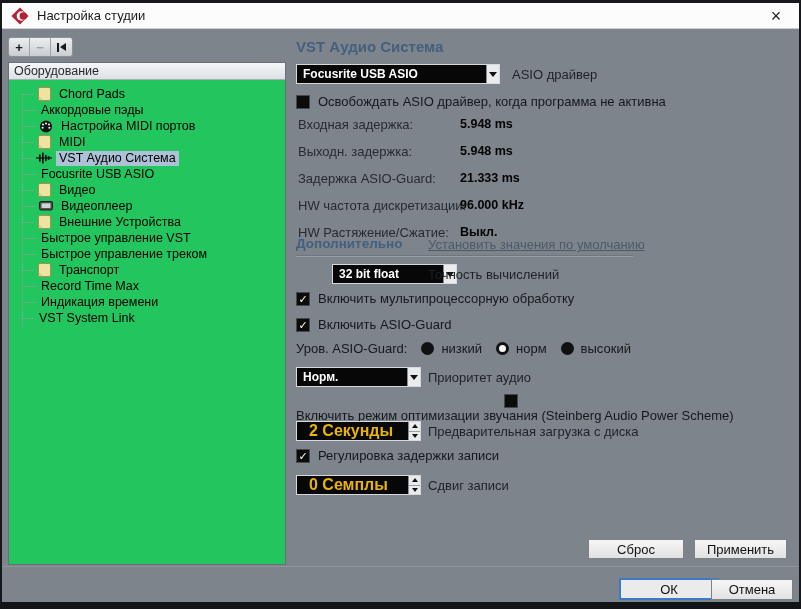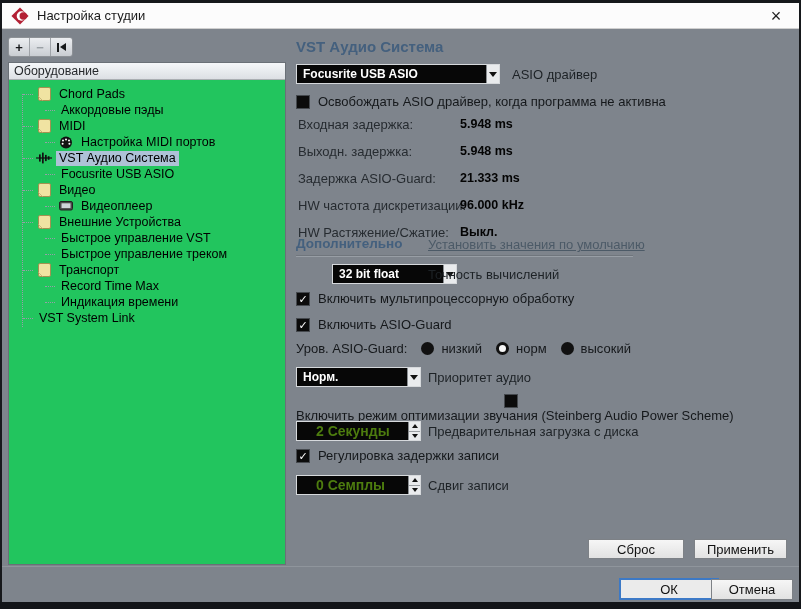--- a/index.html
+++ b/index.html
@@ -28,40 +28,40 @@
   .skip-icon .tri { width:0; height:0; border-top:4.5px solid transparent; border-bottom:4.5px solid transparent; border-right:6px solid #16181a; }
 
   
   .tree-panel { position:absolute; left:8px; top:62px; width:278px; height:503px; background:#22c55e; border:1px solid #6a7077; }
   .tree-header { height:17px; background:linear-gradient(#f5f7f9,#dde0e4); border-bottom:1px solid #aaaeb2; font-size:12.5px; color:#26292c; padding-left:5px; line-height:16px; }
   .tree-body { position:relative; padding-top:6px; }
   .tree-spine { position:absolute; left:13px; top:14px; height:233px; border-left:1px dotted #969ea8; }
   .tree-row { display:flex; align-items:center; height:16px; font-size:12.5px; color:#000; cursor:pointer; position:relative; }
   .tree-row .stub { width:10px; border-top:1px dotted #969ea8; margin-right:3px; flex:0 0 auto; }
   .tree-row.indent1 { padding-left:14px; }
-  .tree-row.indent2 { padding-left:36px; }
+  .tree-row.indent2 { padding-left:16px; }
   .ticon { display:inline-flex; width:16px; justify-content:center; margin-right:4px; flex:0 0 auto; }
   .tlabel { white-space:nowrap; padding:0 3px; line-height:15px; }
   .tlabel.sel { background:#aec2d7; }
 
   
   .heading { position:absolute; left:296px; top:38px; font-size:15px; font-weight:bold; color:#44607e; }
   .ctl-label { position:absolute; font-size:13px; color:#1d2226; white-space:nowrap; }
 
   
   .combo { position:absolute; height:20px; background:#070707; border:1px solid #d6d9dc; display:flex; align-items:center; cursor:pointer; }
   .combo .cv { flex:1; color:#fff; font-size:12px; font-weight:bold; padding-left:6px; white-space:nowrap; overflow:hidden; }
   .combo .arrowbox { width:13px; height:18px; background:#e9ebed; border-left:1px solid #8a8e92; display:flex; align-items:center; justify-content:center; flex:0 0 auto; }
   .tri-down { width:0; height:0; border-left:4px solid transparent; border-right:4px solid transparent; border-top:5px solid #111; }
   .tri-up-s { width:0; height:0; border-left:3.5px solid transparent; border-right:3.5px solid transparent; border-bottom:4px solid #111; }
   .tri-down-s { width:0; height:0; border-left:3.5px solid transparent; border-right:3.5px solid transparent; border-top:4px solid #111; }
 
   
   .spinner { position:absolute; height:20px; background:#070707; border:1px solid #d6d9dc; display:flex; cursor:pointer; }
-  .spinner .cv { flex:1; color:#4d7c0f; font-size:14px; font-weight:bold; padding-left:19px; line-height:18px; white-space:nowrap; }
+  .spinner .cv { flex:1; color:#eab308; font-size:16px; font-weight:bold; padding-left:12px; line-height:18px; white-space:nowrap; }
   .spinner .spincol { width:12px; display:flex; flex-direction:column; flex:0 0 auto; border-left:1px solid #8a8e92; }
   .spinner .spincell { flex:1; background:#e9ebed; display:flex; align-items:center; justify-content:center; }
   .spinner .spincell:first-child { border-bottom:1px solid #9a9ea2; }
 
   
   .cb-row { position:absolute; display:flex; align-items:center; cursor:pointer; }
   .cbox { width:14px; height:14px; background:#0b0b0b; border:1px solid #45494e; margin-right:8px; flex:0 0 auto; display:flex; align-items:center; justify-content:center; color:#fff; font-size:11px; line-height:12px; }
   .cb-row .cl { font-size:13px; color:#15181b; white-space:nowrap; }
 
   
@@ -129,43 +129,43 @@
               <rect x="0.5" y="0.5" width="12" height="13" rx="1.5" fill="#f0e3a2" stroke="#a39250"></rect>
               <path d="M0.5 9.5 L4.5 13.5" stroke="#c7b878" fill="none"></path>
             </svg>
           </span>
           <span class="tlabel">Chord Pads</span>
         </div>
         <div class="tree-row indent2">
           <span class="stub"></span>
           <span class="tlabel">Аккордовые пэды</span>
         </div>
-        <div class="tree-row indent1">
-          <span class="stub"></span>
-          <span class="ticon">
-            <svg width="13" height="14">
-              <rect x="0.5" y="0.5" width="12" height="13" rx="1.5" fill="#f0e3a2" stroke="#a39250"></rect>
-              <path d="M0.5 9.5 L4.5 13.5" stroke="#c7b878" fill="none"></path>
-            </svg>
-          </span>
-          <span class="tlabel">MIDI</span>
-        </div>
         <div class="tree-row indent2">
           <span class="stub"></span>
           <span class="ticon">
             <svg width="14" height="13">
               <circle cx="7" cy="6.5" r="6" fill="#121212"></circle>
               <circle cx="4" cy="4.6" r="1" fill="#fff"></circle>
               <circle cx="7" cy="3.6" r="1" fill="#fff"></circle>
               <circle cx="10" cy="4.6" r="1" fill="#fff"></circle>
               <circle cx="3.6" cy="7.8" r="1" fill="#fff"></circle>
               <circle cx="10.4" cy="7.8" r="1" fill="#fff"></circle>
             </svg>
           </span>
           <span class="tlabel">Настройка MIDI портов</span>
+        </div>
+        <div class="tree-row indent1">
+          <span class="stub"></span>
+          <span class="ticon">
+            <svg width="13" height="14">
+              <rect x="0.5" y="0.5" width="12" height="13" rx="1.5" fill="#f0e3a2" stroke="#a39250"></rect>
+              <path d="M0.5 9.5 L4.5 13.5" stroke="#c7b878" fill="none"></path>
+            </svg>
+          </span>
+          <span class="tlabel">MIDI</span>
         </div>
         <div class="tree-row indent1">
           <span class="stub"></span>
           <span class="ticon">
             <svg width="16" height="12">
               <line x1="0" y1="6" x2="16" y2="6" stroke="#111" stroke-width="1.2"></line>
               <rect x="3" y="2.4" width="1.7" height="7.2" fill="#111"></rect>
               <rect x="6" y="0.6" width="1.7" height="10.8" fill="#111"></rect>
               <rect x="9" y="2.9" width="1.7" height="6.2" fill="#111"></rect>
               <rect x="11.8" y="4.2" width="1.7" height="3.6" fill="#111"></rect>

